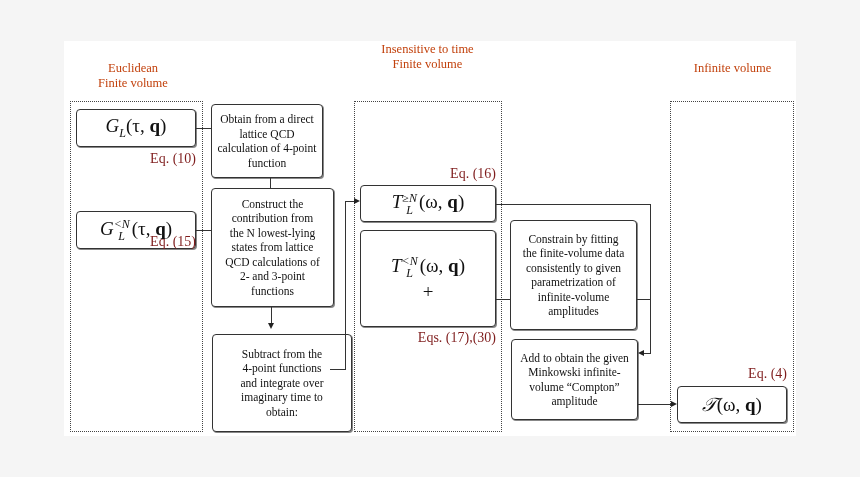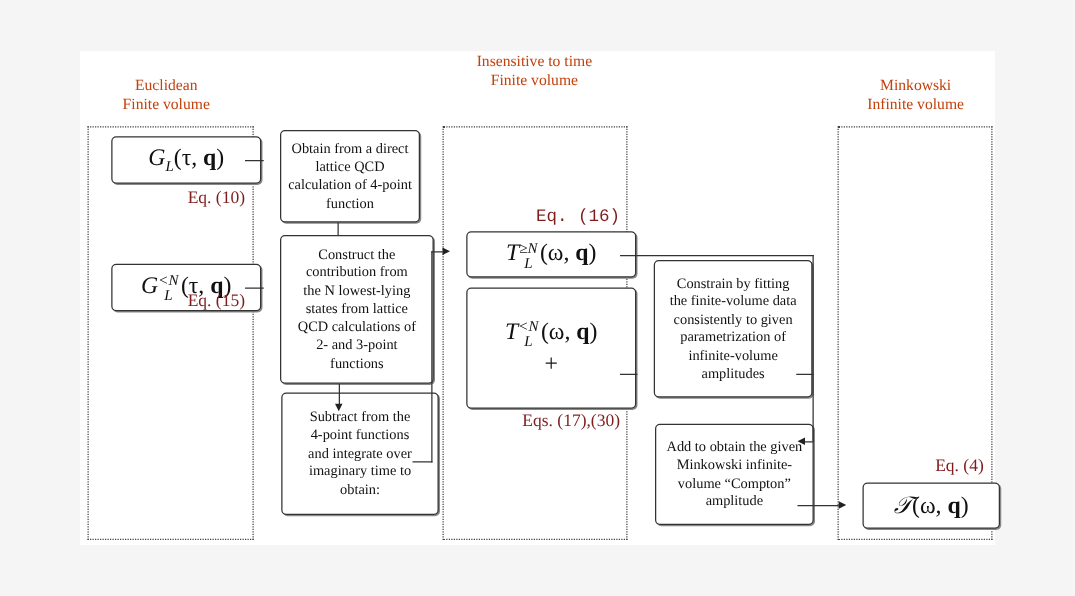--- a/index.html
+++ b/index.html
@@ -6,21 +6,21 @@
   body {
     width: 860px; height: 477px; background: #f5f5f5; position: relative; overflow: hidden;
     font-family: "Liberation Serif", "DejaVu Serif", serif; color: #111;
   }
   .canvas { position: absolute; left: 64px; top: 41px; width: 732px; height: 395px; background: #ffffff; }
   .col-title { position: absolute; text-align: center; font-size: 12.5px; line-height: 15px; color: #c2410c; }
   .region { position: absolute; border: 1px dotted #444; box-sizing: border-box; }
   .box {
     position: absolute; border: 1.3px solid #333; border-radius: 4px; box-sizing: border-box;
     background: #fff; box-shadow: 1px 1px 0 #888;
-    display: flex; align-items: center; justify-content: center; text-align: center; margin-left: 13px;
+    display: flex; align-items: center; justify-content: center; text-align: center;
   }
   .txt { font-size: 11.5px; line-height: 14.5px; padding: 0 4px; }
   .math { font-family: "Liberation Serif", "DejaVu Serif", serif; font-size: 19px; white-space: nowrap; }
   .math i { font-style: italic; }
   .math b { font-weight: bold; }
   .math sub, .math sup { font-size: 12px; }
   .eq { position: absolute; color: #7f1d1d; font-size: 14px; text-align: right; white-space: nowrap; }
   .hl { position: absolute; height: 1px; background: #333; }
   .vl { position: absolute; width: 1px; background: #333; }
   .arrow-r { position: absolute; width: 0; height: 0; border-top: 3px solid transparent; border-bottom: 3px solid transparent; border-left: 6px solid #222; }
@@ -35,21 +35,20 @@
 
 <div class="col-title" style="left:68px; top:61px; width:130px;">
   <div>Euclidean</div>
   <div>Finite volume</div>
 </div>
 <div class="col-title" style="left:350px; top:42px; width:155px;">
   <div>Insensitive to time</div>
   <div>Finite volume</div>
 </div>
 <div class="col-title" style="left:670px; top:61px; width:125px;">
-  <div>Minkowski</div>
   <div>Infinite volume</div>
 </div>
 
 <div class="region" style="left:70px; top:101px; width:133px; height:331px;"></div>
 <div class="region" style="left:354px; top:101px; width:148px; height:331px;"></div>
 <div class="region" style="left:670px; top:101px; width:124px; height:331px;"></div>
 
 <div class="box" style="left:76px; top:109px; width:120px; height:38px;">
   <span class="math"><i>G</i><sub><i>L</i></sub><span>(τ, </span><b>q</b><span>)</span></span>
 </div>
@@ -77,50 +76,50 @@
     <div>Construct the</div>
     <div>contribution from</div>
     <div>the N lowest-lying</div>
     <div>states from lattice</div>
     <div>QCD calculations of</div>
     <div>2- and 3-point</div>
     <div>functions</div>
   </div>
 </div>
 
-<div class="box txt" style="left:212px; top:314px; width:126px; height:98px;">
+<div class="box txt" style="left:212px; top:334px; width:140px; height:98px;">
   <div>
     <div>Subtract from the</div>
     <div>4-point functions</div>
     <div>and integrate over</div>
     <div>imaginary time to</div>
     <div>obtain:</div>
   </div>
 </div>
 
-<div class="eq" style="left:360px; top:166px; width:136px;font-family:Liberation Mono, monospace;">Eq. (16)</div>
+<div class="eq" style="left:360px; top:166px; width:136px;">Eq. (16)</div>
 <div class="box" style="left:360px; top:185px; width:136px; height:37px;">
   <span class="math"><i>T</i><span style="display:inline-flex; flex-direction:column; vertical-align:middle; font-size:12px; line-height:12px; margin-right:2px;">
         <i>≥N</i>
         <i>L</i>
       </span><span>(ω, </span><b>q</b><span>)</span></span>
 </div>
 
 <div class="box" style="left:360px; top:230px; width:136px; height:97px;">
   <div class="stack math">
     <span><i>T</i><span style="display:inline-flex; flex-direction:column; vertical-align:middle; font-size:12px; line-height:12px; margin-right:2px;">
           <i>&lt;N</i>
           <i>L</i>
         </span><span>(ω, </span><b>q</b><span>)</span></span>
     <span>+</span>
   </div>
 </div>
 <div class="eq" style="left:360px; top:330px; width:136px;">Eqs. (17),(30)</div>
 
-<div class="box txt" style="left:510px; top:208px; width:127px; height:110px;">
+<div class="box txt" style="left:510px; top:220px; width:127px; height:110px;">
   <div>
     <div>Constrain by fitting</div>
     <div>the finite-volume data</div>
     <div>consistently to given</div>
     <div>parametrization of</div>
     <div>infinite-volume</div>
     <div>amplitudes</div>
   </div>
 </div>
 

